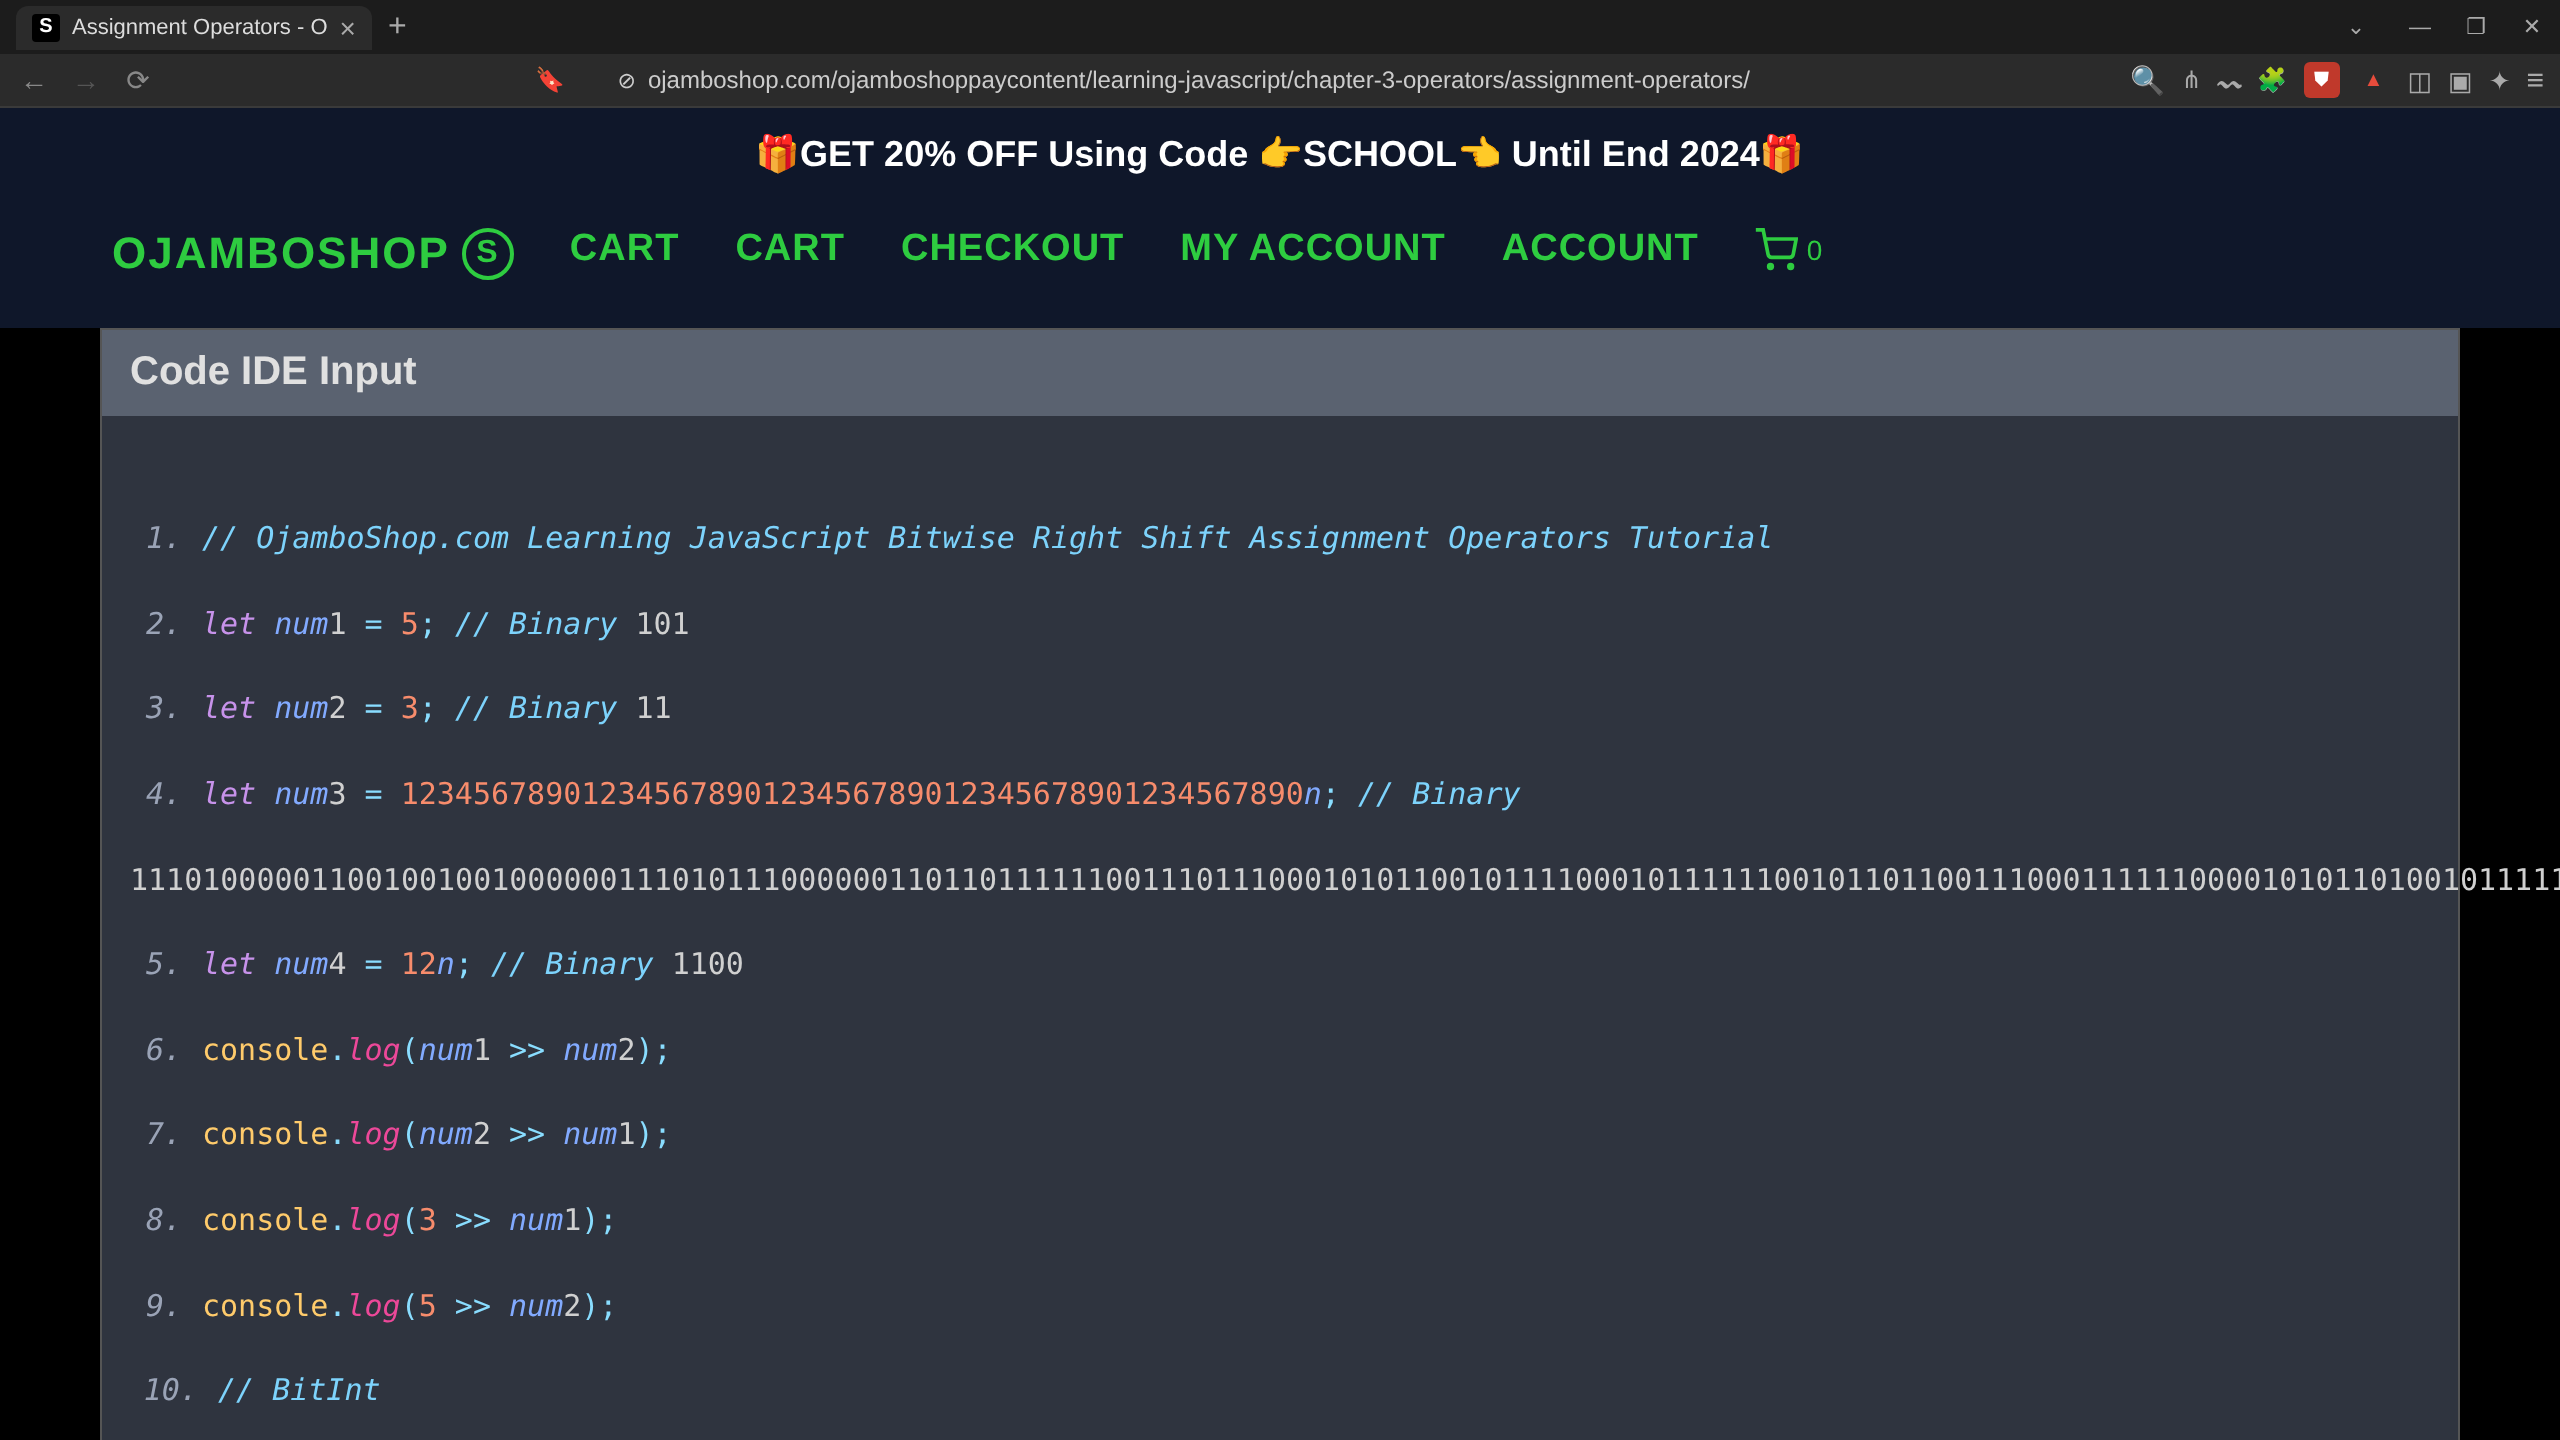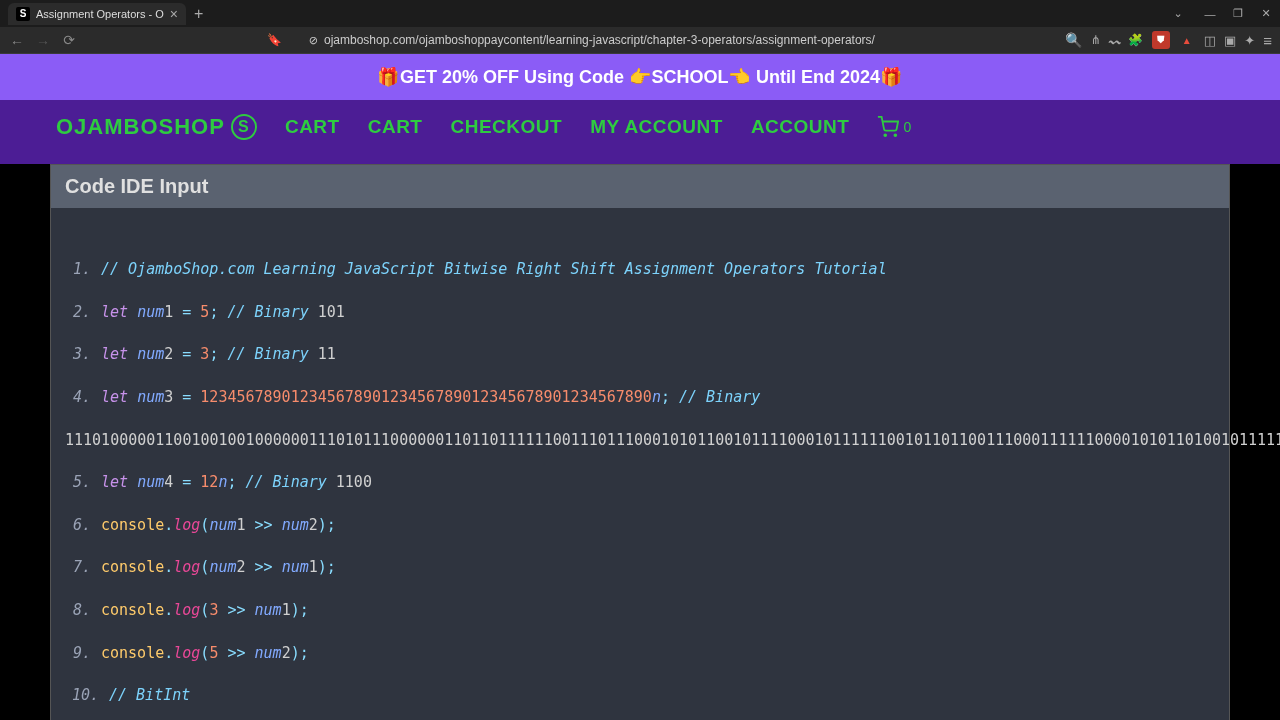--- a/index.html
+++ b/index.html
@@ -24,23 +24,23 @@
     .ext-icon { width: 18px; height: 18px; border-radius: 3px; display: flex; align-items: center; justify-content: center; font-size: 10px; cursor: pointer; }
     .ext-red { background: #c0392b; color: #fff; }
     .ext-tri { color: #e74c3c; }
     
     
     .page { background: #000; height: calc(720px - 54px); overflow-y: auto; position: relative; }
     .page::-webkit-scrollbar { width: 14px; }
     .page::-webkit-scrollbar-track { background: #1a1a1a; }
     .page::-webkit-scrollbar-thumb { background: #555; }
     
-    .promo { background: #8b5cf6; text-align: center; padding: 12px 0; font-size: 18px; font-weight: bold; color: #fff; }
+    .promo { background: #0f172a; text-align: center; padding: 12px 0; font-size: 18px; font-weight: bold; color: #fff; }
     
-    .nav-menu { background: #4c1d95; display: flex; align-items: center; gap: 28px; padding: 14px 56px 24px; }
+    .nav-menu { background: #0f172a; display: flex; align-items: flex-start; gap: 28px; padding: 14px 56px 24px; }
     .brand { color: #2ecc40; font-size: 22px; font-weight: 900; letter-spacing: 1px; display: flex; align-items: center; gap: 6px; }
     .brand-icon { width: 26px; height: 26px; border: 2.5px solid #2ecc40; border-radius: 50%; display: flex; align-items: center; justify-content: center; font-weight: 900; font-size: 16px; }
     .menu-link { color: #2ecc40; font-size: 19px; font-weight: 900; letter-spacing: 0.5px; cursor: pointer; }
     .cart-widget { display: flex; align-items: center; gap: 4px; color: #2ecc40; }
     .cart-count { font-size: 14px; }
     
     .container { padding: 0 50px; }
     .code-panel { background: #2f343f; border: 1px solid #555; }
     .panel-header { background: #5a6270; padding: 10px 14px; font-size: 20px; font-weight: bold; color: #e0e0e0; }
     .code-body { padding: 30px 14px 50px; font-family: 'DejaVu Sans Mono', 'Consolas', monospace; font-size: 15px; line-height: 1.42; white-space: pre; overflow-x: visible; }

